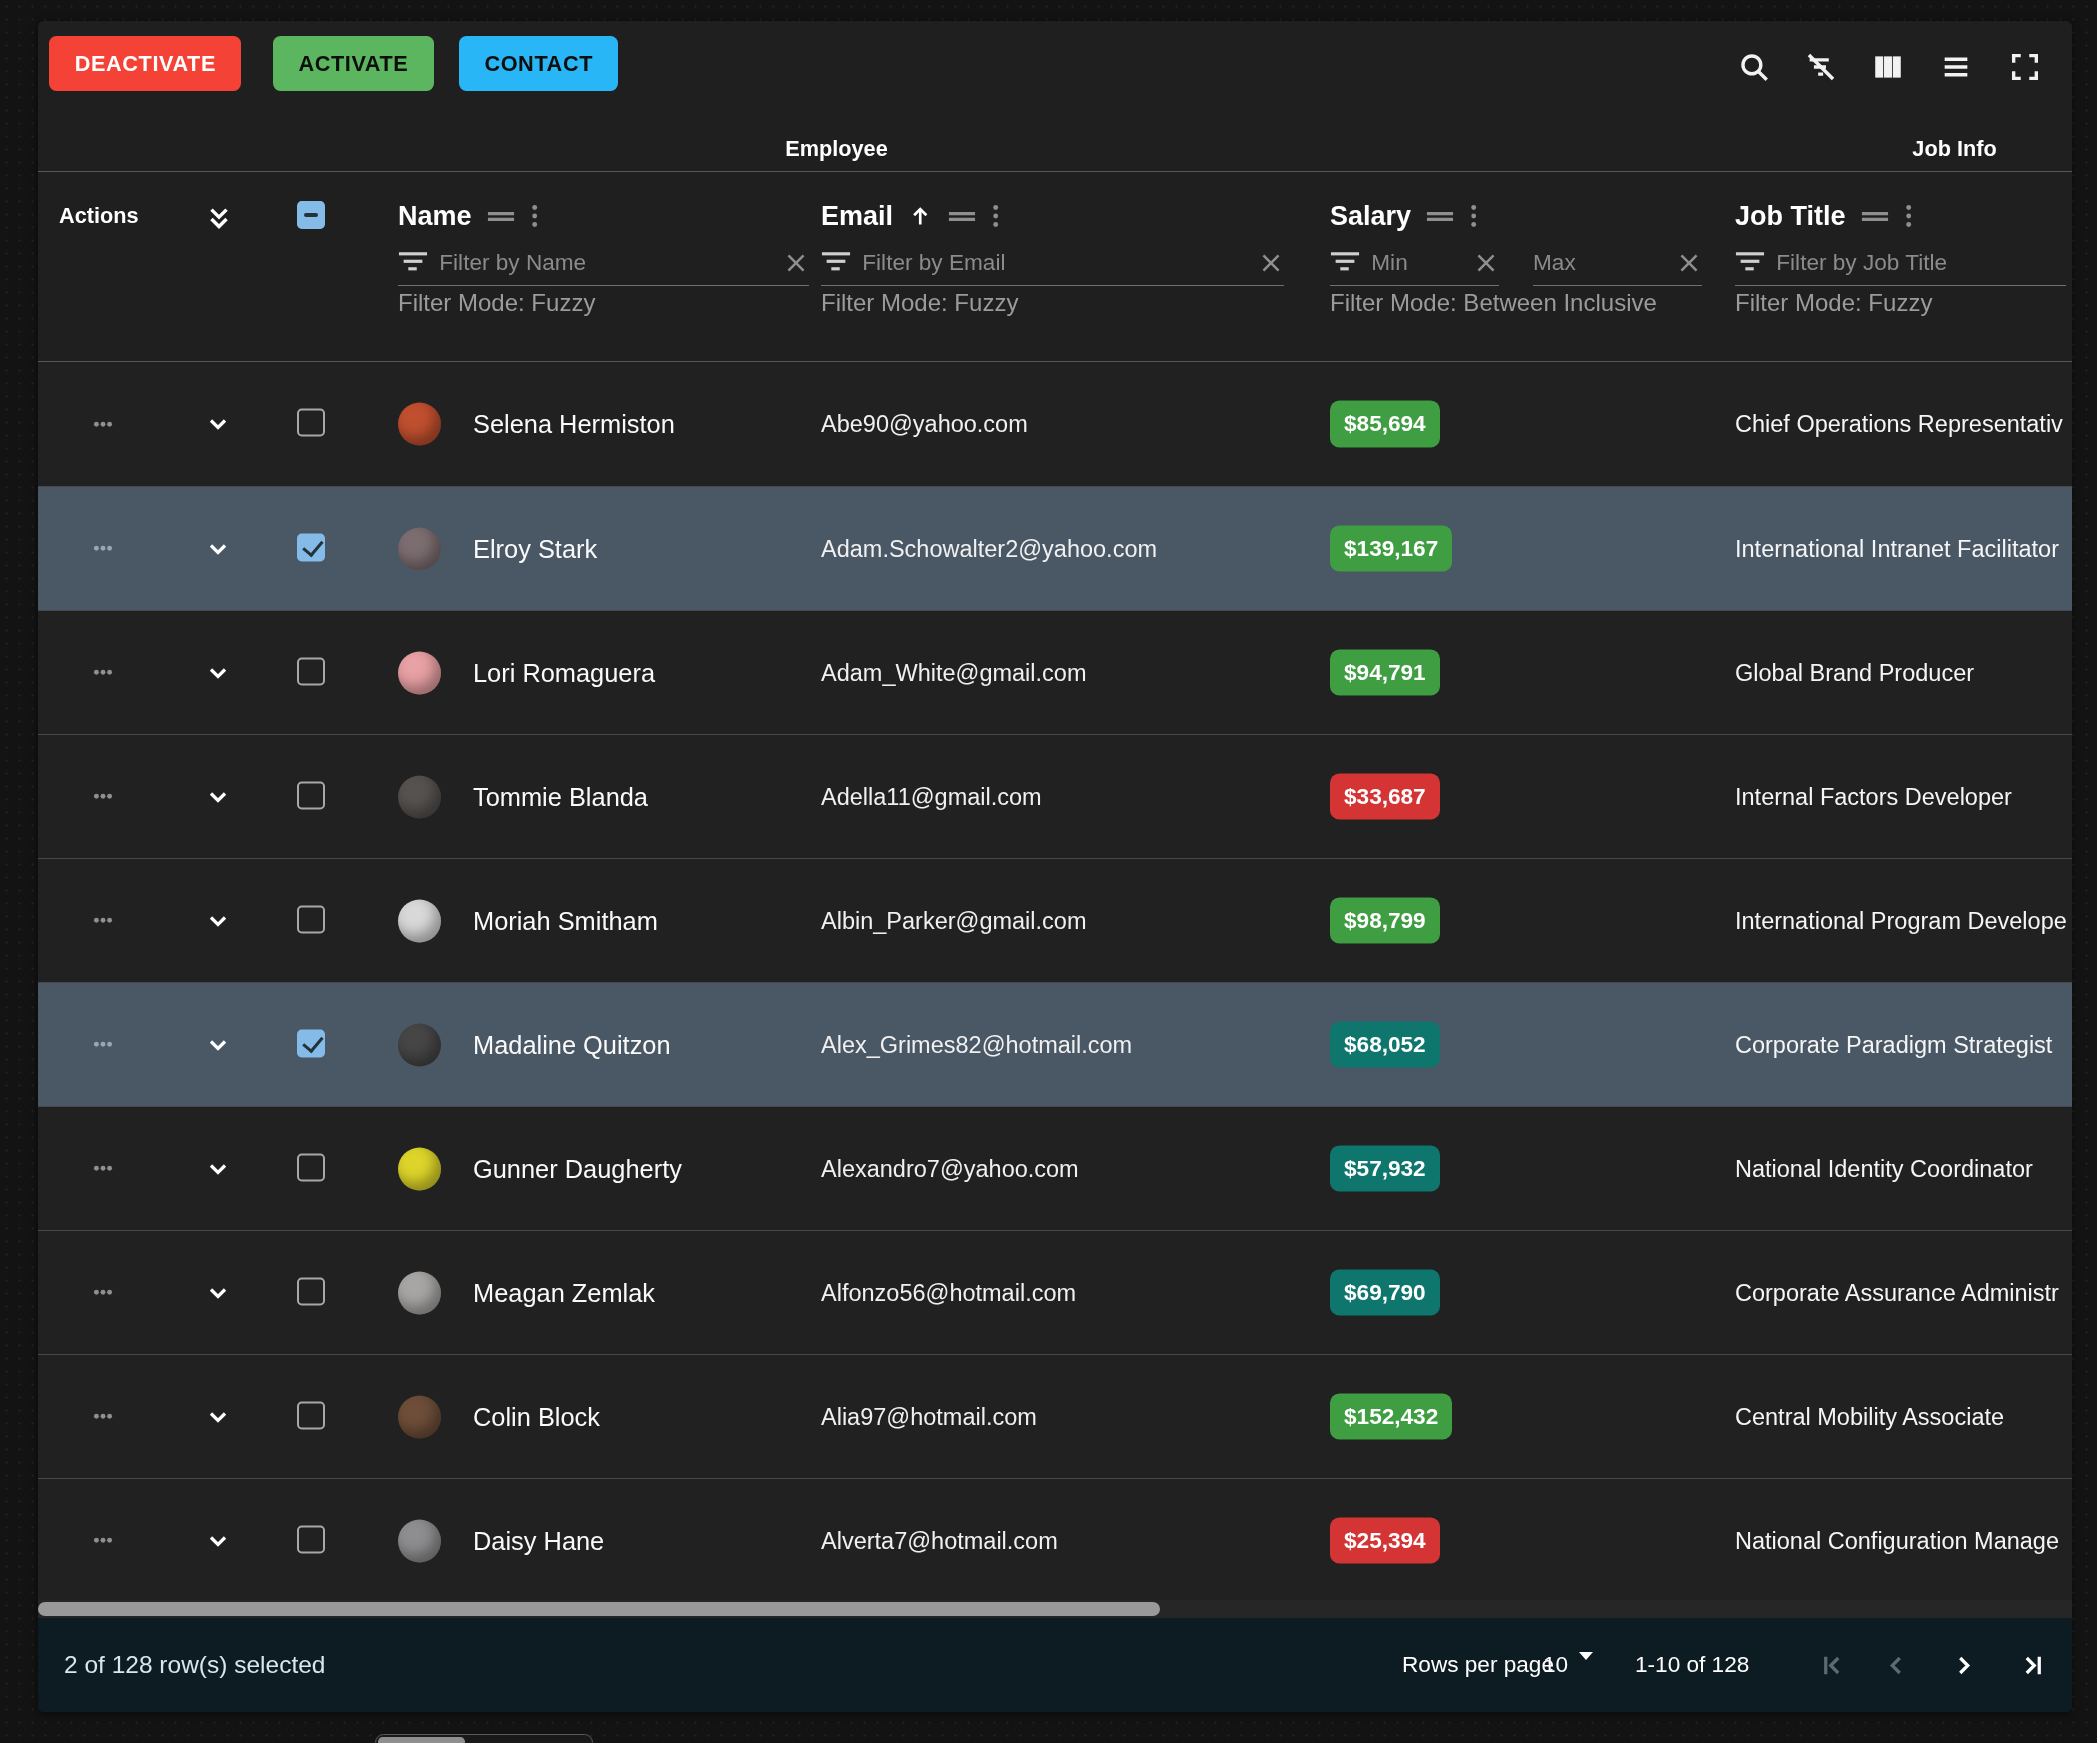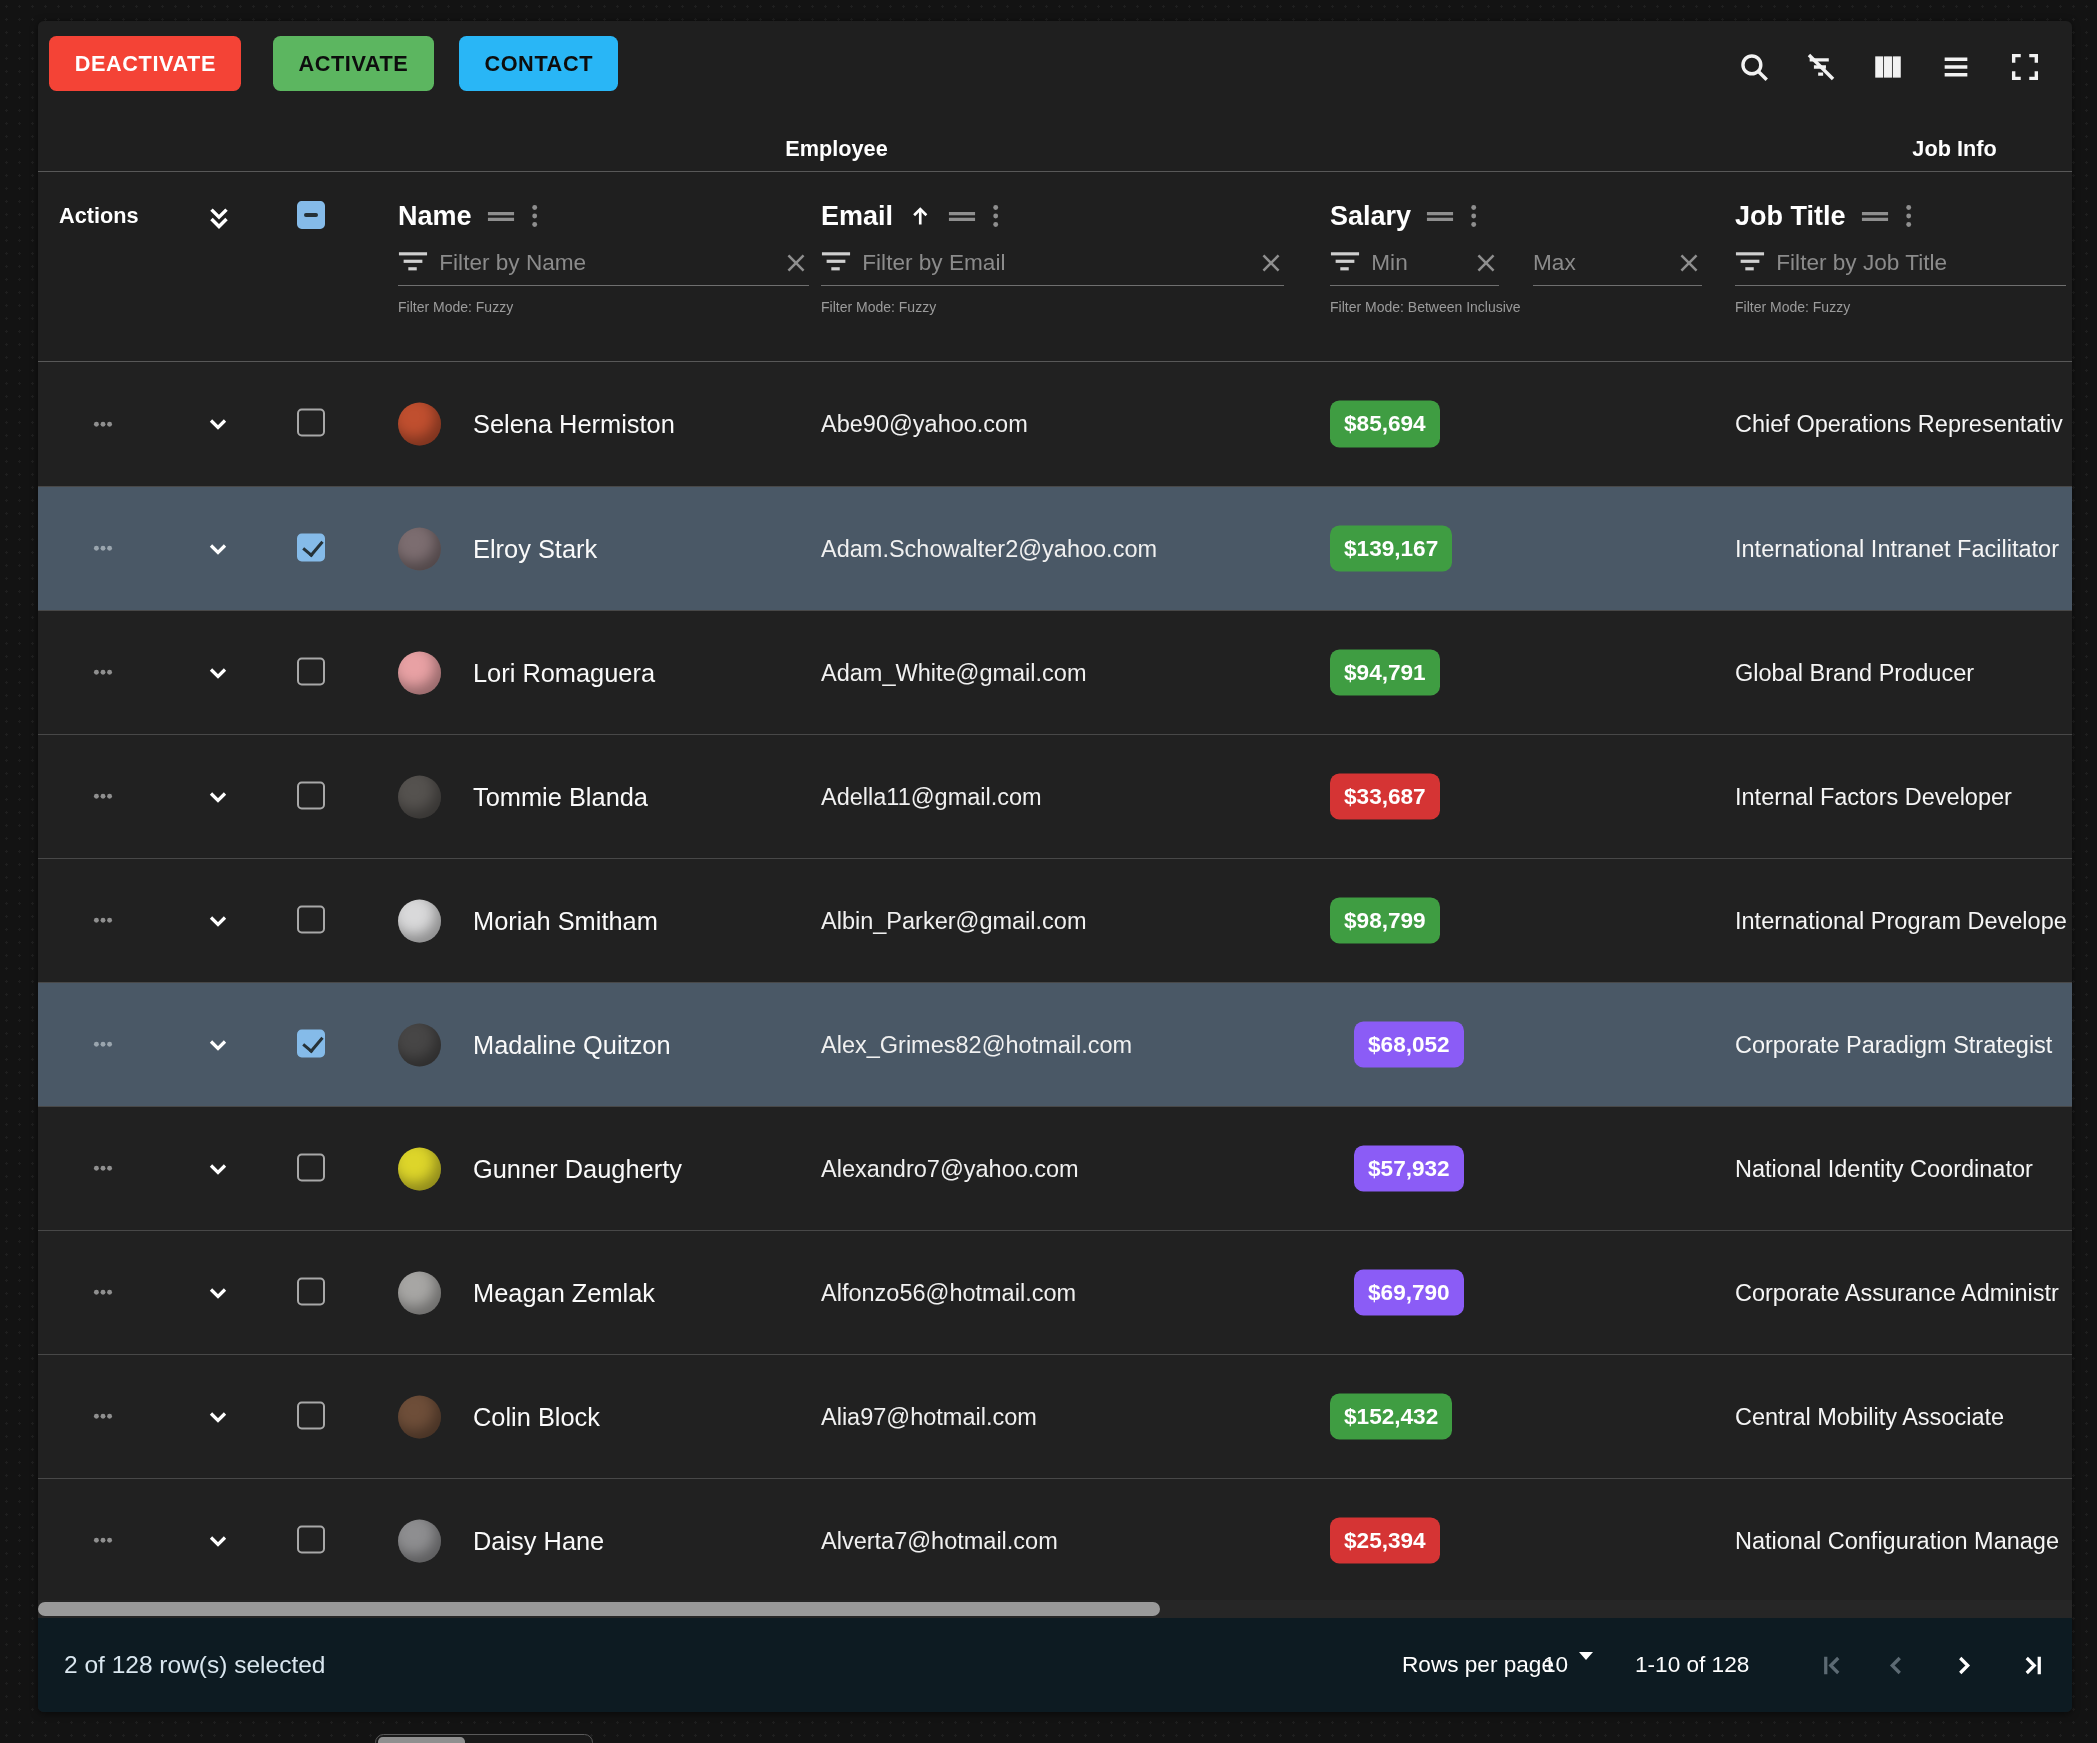--- a/index.html
+++ b/index.html
@@ -46,21 +46,21 @@
   .h-top { display:flex; align-items:center; gap:15px; margin-top:28px; height:30px; }
   .h-top .lbl { font-size:27px; font-weight:700; color:#fff; }
   .filterbox { display:flex; align-items:flex-start; gap:11.3px; margin-top:19px; padding-bottom:9.4px; border-bottom:1.9px solid #6f6f6f; }
   .filterbox input {
     flex:1; min-width:0; background:transparent; border:none; outline:none;
     color:#eee; font-family:inherit; font-size:22.6px;
   }
   .filterbox input::placeholder { color:#8b8b8b; opacity:1; }
   .minmax { display:flex; gap:34px; }
   .minibox { width:169px; }
-  .fmode { margin-top:13px; font-size:14px; color:#9b9b9b; }
+  .fmode { margin-top:3px; font-size:24px; color:#9b9b9b; }
   
   .checkbox { position:relative; width:28px; height:28px; border:2.4px solid #a8a8a8; border-radius:4.7px; cursor:pointer; display:inline-block; }
   .checkbox.checked, .checkbox.ind { background:#85bbe9; border-color:#85bbe9; }
   .checkbox.checked::after {
     content:""; position:absolute; left:7.5px; top:1.9px; width:8.5px; height:16px;
     border:solid #263238; border-width:0 3.8px 3.8px 0; transform:rotate(40deg);
   }
   .checkbox.ind::after {
     content:""; position:absolute; left:4.7px; right:4.7px; top:10px; height:4.2px;
     background:#263238; border-radius:1.9px;
@@ -73,21 +73,21 @@
   .vc { position:absolute; top:50%; transform:translateY(-50%); }
   .more   { left:38px;  width:53px; height:38px; display:flex; align-items:center; justify-content:center; cursor:pointer; }
   .exp    { left:153px; width:53px; height:38px; display:flex; align-items:center; justify-content:center; cursor:pointer; }
   .cbwrap { left:259px; }
   .avatar { left:360px; width:43px; height:43px; border-radius:50%; box-shadow:inset -5.6px -7.5px 13px rgba(0,0,0,.35); }
   .cname  { left:435px; font-size:25.4px; color:#fafafa; }
   .cemail { left:783px; font-size:23.5px; color:#f0f0f0; }
   .badge  { left:1292px; padding:10.4px 14px; border-radius:9.4px; font-size:22.6px; font-weight:600; color:#fff; }
   .badge.green  { background:#3f9d42; }
   .badge.red    { background:#d53434; }
-  .badge.orange { background:#8b5cf6;margin-left:24px; }
+  .badge.orange { background:#0f766e; }
   .cjob { left:1697px; width:331px; font-size:23.5px; color:#f5f5f5; white-space:nowrap; overflow:hidden; }
   
   .hscroll { position:absolute; top:1579px; left:0; right:0; height:18px; background:#262626; cursor:pointer; }
   .hscroll .thumb { position:absolute; left:0; top:1.9px; width:1122px; height:14px; background:#9a9a9a; border-radius:7.5px; }
   
   .toolbar-bottom { position:absolute; top:1597px; left:0; right:0; height:94px; background:#0d1b22; }
   .sel-text { position:absolute; left:26px; top:50%; transform:translateY(-50%); font-size:24.5px; color:#d9e6ef; }
   .pg-label { position:absolute; left:1364px; top:50%; transform:translateY(-50%); font-size:22.6px; color:#fff; }
   .rpp { position:absolute; left:1505px; top:50%; transform:translateY(-50%); display:flex; align-items:flex-start; gap:11.3px; font-size:22.6px; color:#fff; cursor:pointer; }
   .caret { width:0; height:0; border-left:7.5px solid transparent; border-right:7.5px solid transparent; border-top:8.5px solid #fff; }

